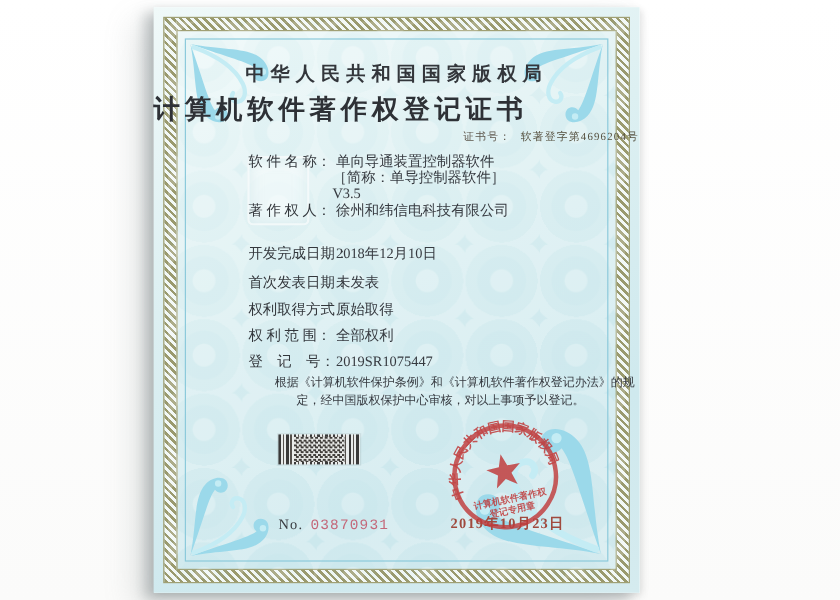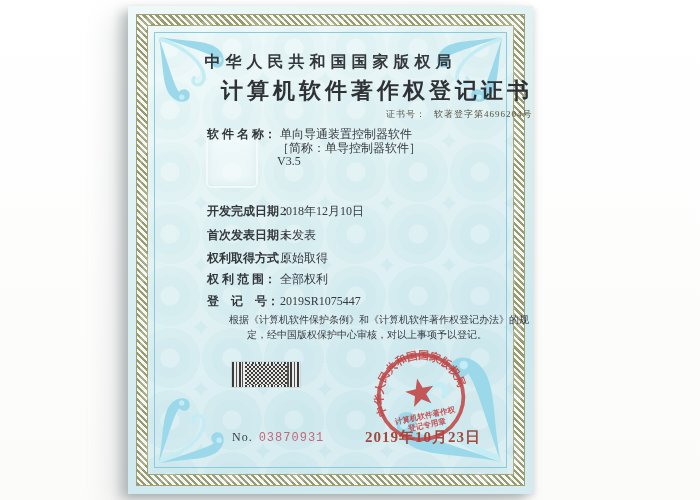--- a/index.html
+++ b/index.html
@@ -35,29 +35,29 @@
   .corner.tl{left:28px;top:28px;}
   .corner.tr{right:28px;top:28px;transform:scaleX(-1);}
   .corner.bl{left:28px;bottom:28px;transform:scaleY(-1);}
   .corner.br{right:28px;bottom:28px;width:128px;height:128px;transform:scale(-1,-1);}
   
   .authority{
     position:absolute;top:46px;left:0;right:0;text-align:center;
     font-size:16px;font-weight:bold;letter-spacing:5px;color:#33363b;
   }
   .title{
-    position:absolute;top:70px;left:0;right:0;text-align:right;
+    position:absolute;top:70px;left:0;right:0;text-align:left;
     font-size:22px;font-weight:bold;letter-spacing:4px;color:#2e3136;
   }
   .certno{
     position:absolute;top:102px;left:258px;font-size:9px;color:#5d564c;letter-spacing:1px;
   }
   .certno .v{margin-left:8px;color:#55503f;}
   .row{position:absolute;left:79px;font-size:12px;color:#363a40;white-space:nowrap;}
-  .row .lbl{display:inline-block;width:70px;font-weight:bold;color:#33373c;}
+  .row .lbl{display:inline-block;width:70px;font-weight:normal;color:#33373c;}
   .row .val{margin-left:0px;}
   .subline{position:absolute;left:149px;font-size:12px;color:#363a40;white-space:nowrap;}
   .statement{
     position:absolute;left:70px;top:306px;width:338px;
     font-size:10px;line-height:15px;color:#363a40;text-indent:24px;margin:0;text-align:center;
   }
   
   .ghost{
     position:absolute;left:78px;top:124px;width:52px;height:58px;border-radius:5px;
     background:rgba(250,253,253,.55);
@@ -74,21 +74,21 @@
     background:repeating-conic-gradient(#3f3c39 0 25%,#e6e8e6 0 50%);
     background-size:4px 4px;
   }
   
   .serial{position:absolute;left:104px;top:424px;font-size:12px;color:#3a3d42;letter-spacing:1px;}
   .serial .digits{font-family:"Liberation Mono","DejaVu Sans Mono",monospace;color:#c4687a;margin-left:6px;font-size:12px;}
   
   .seal{position:absolute;left:246px;top:344px;width:94px;height:94px;transform:rotate(-12deg);opacity:.92;}
   .sealdate{
     position:absolute;left:228px;top:422px;width:134px;text-align:center;
-    font-size:15px;color:#a04a3e;letter-spacing:1px;font-weight:bold;font-family:Liberation Serif, serif;
+    font-size:12px;color:#a04a3e;letter-spacing:1px;font-weight:bold;font-family:Liberation Serif, serif;
   }
 </style>
 </head>
 <body>
 
 <div class="photo">
   <div class="cert">
 
     <div class="frame"></div>
     <div class="guilloche"></div>
@@ -131,20 +131,24 @@
       <span>证书号：</span><span class="v">软著登字第4696204号</span>
     </div>
 
     <div class="row" style="top:120px">
       <span class="lbl">软 件 名 称：</span>
       <span class="val">单向导通装置控制器软件</span>
     </div>
     <div class="subline" style="top:134px">［简称：单导控制器软件］</div>
     <div class="subline" style="top:148px">V3.5</div>
 
+    <div class="row" style="top:161px">
+      <span class="lbl">著 作 权 人：</span>
+      <span class="val">徐州和纬信电科技有限公司</span>
+    </div>
 
     <div class="row" style="top:197px">
       <span class="lbl">开发完成日期：</span>
       <span class="val">2018年12月10日</span>
     </div>
 
     <div class="row" style="top:221px">
       <span class="lbl">首次发表日期：</span>
       <span class="val">未发表</span>
     </div>

